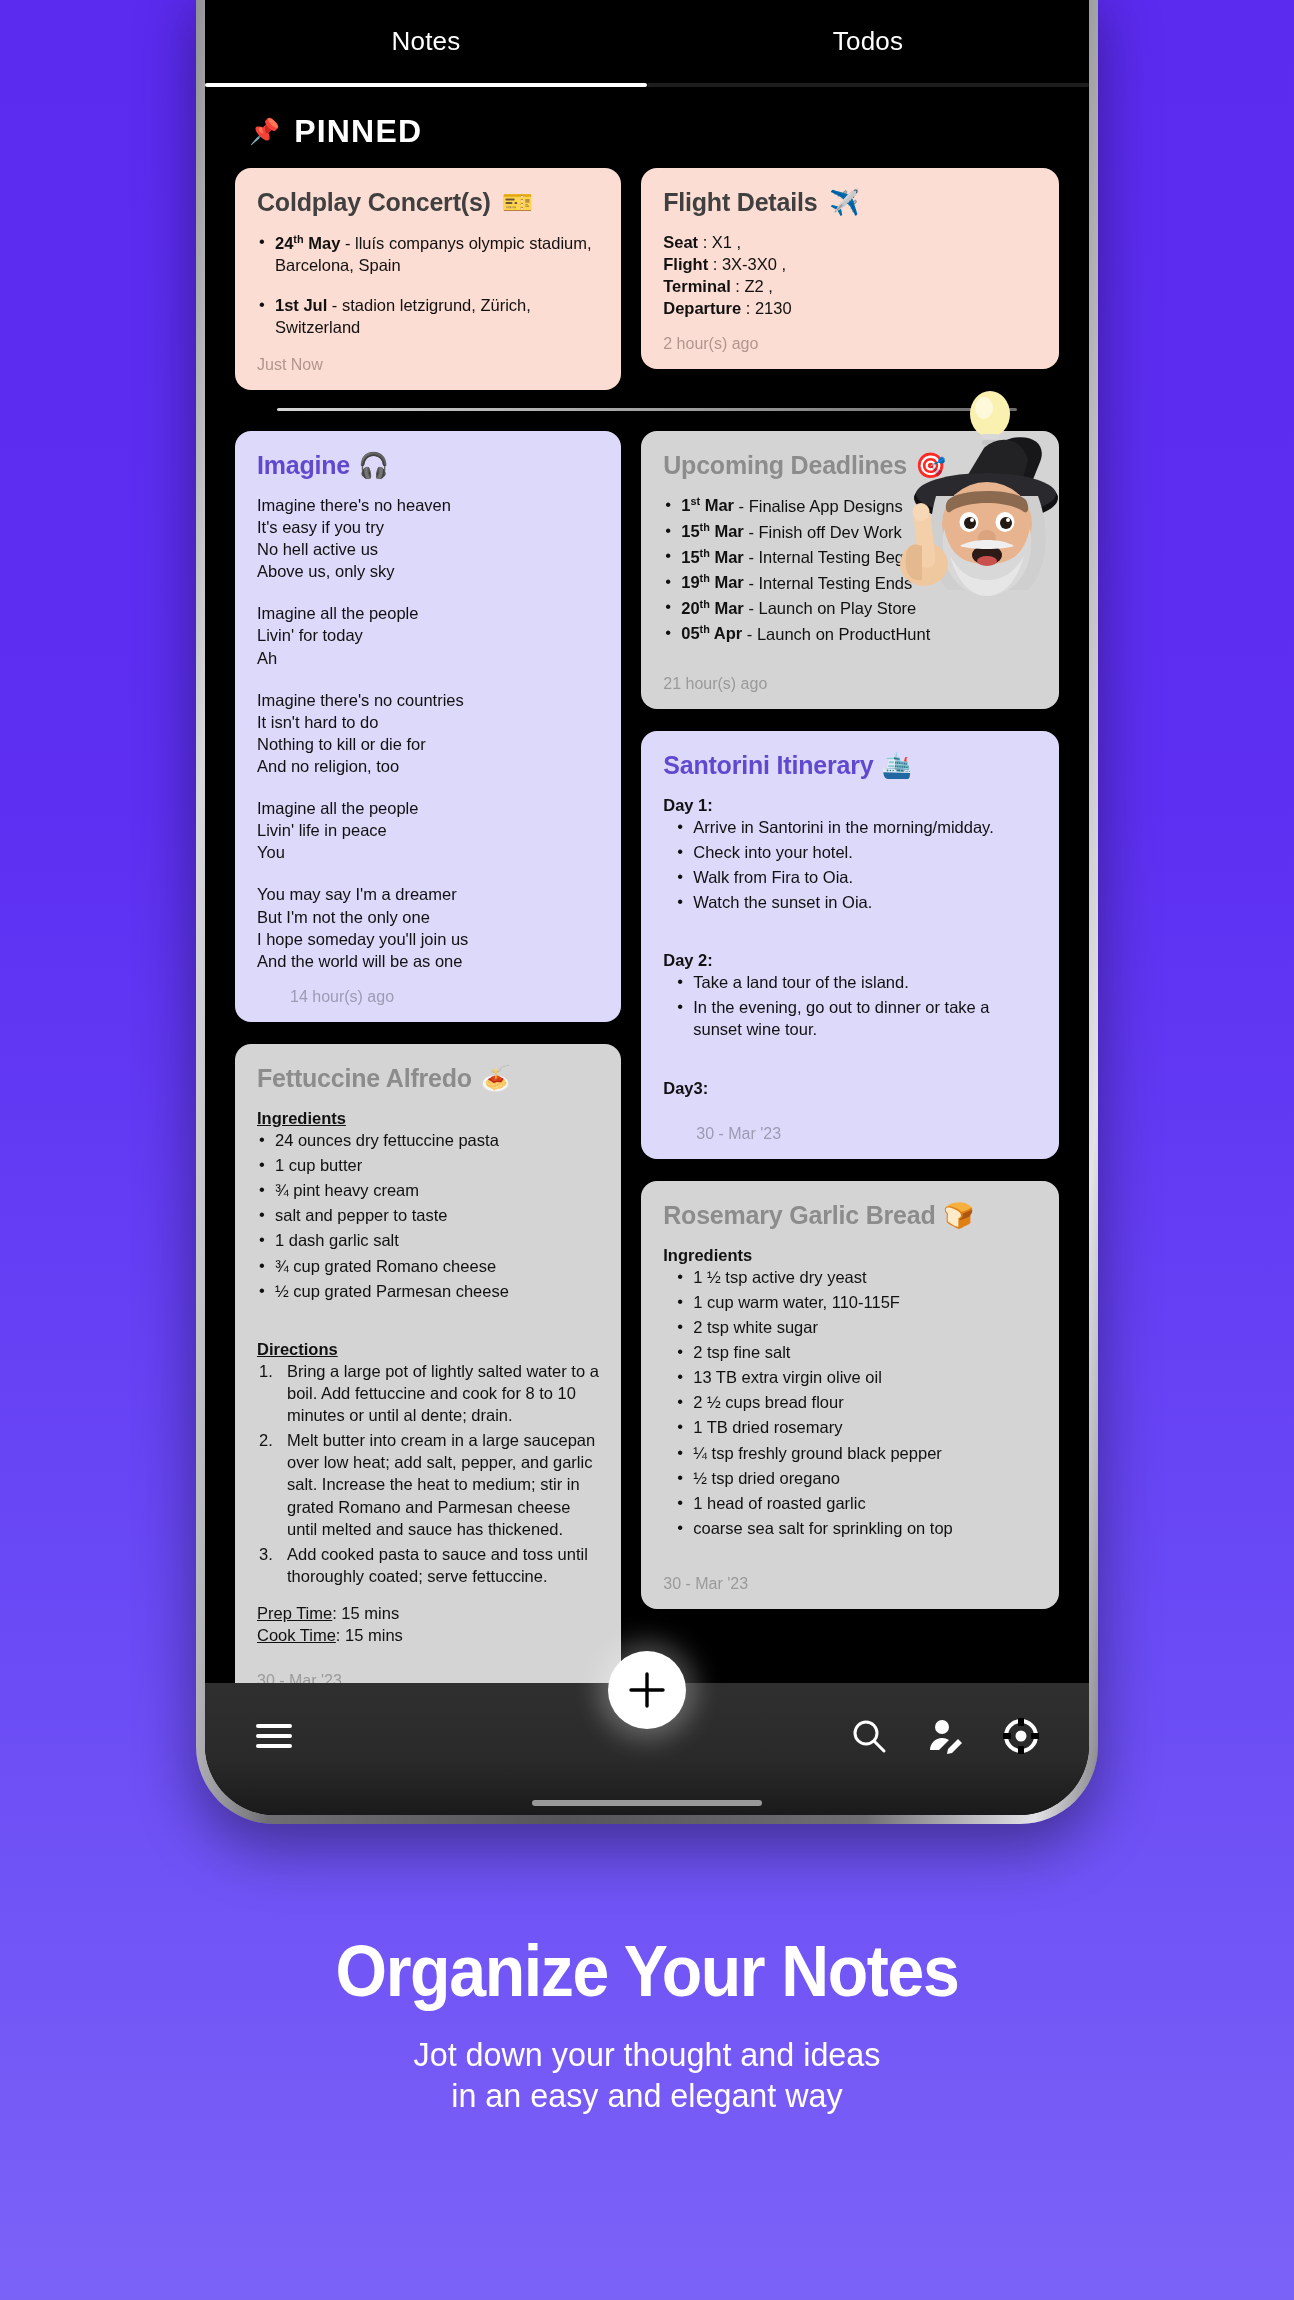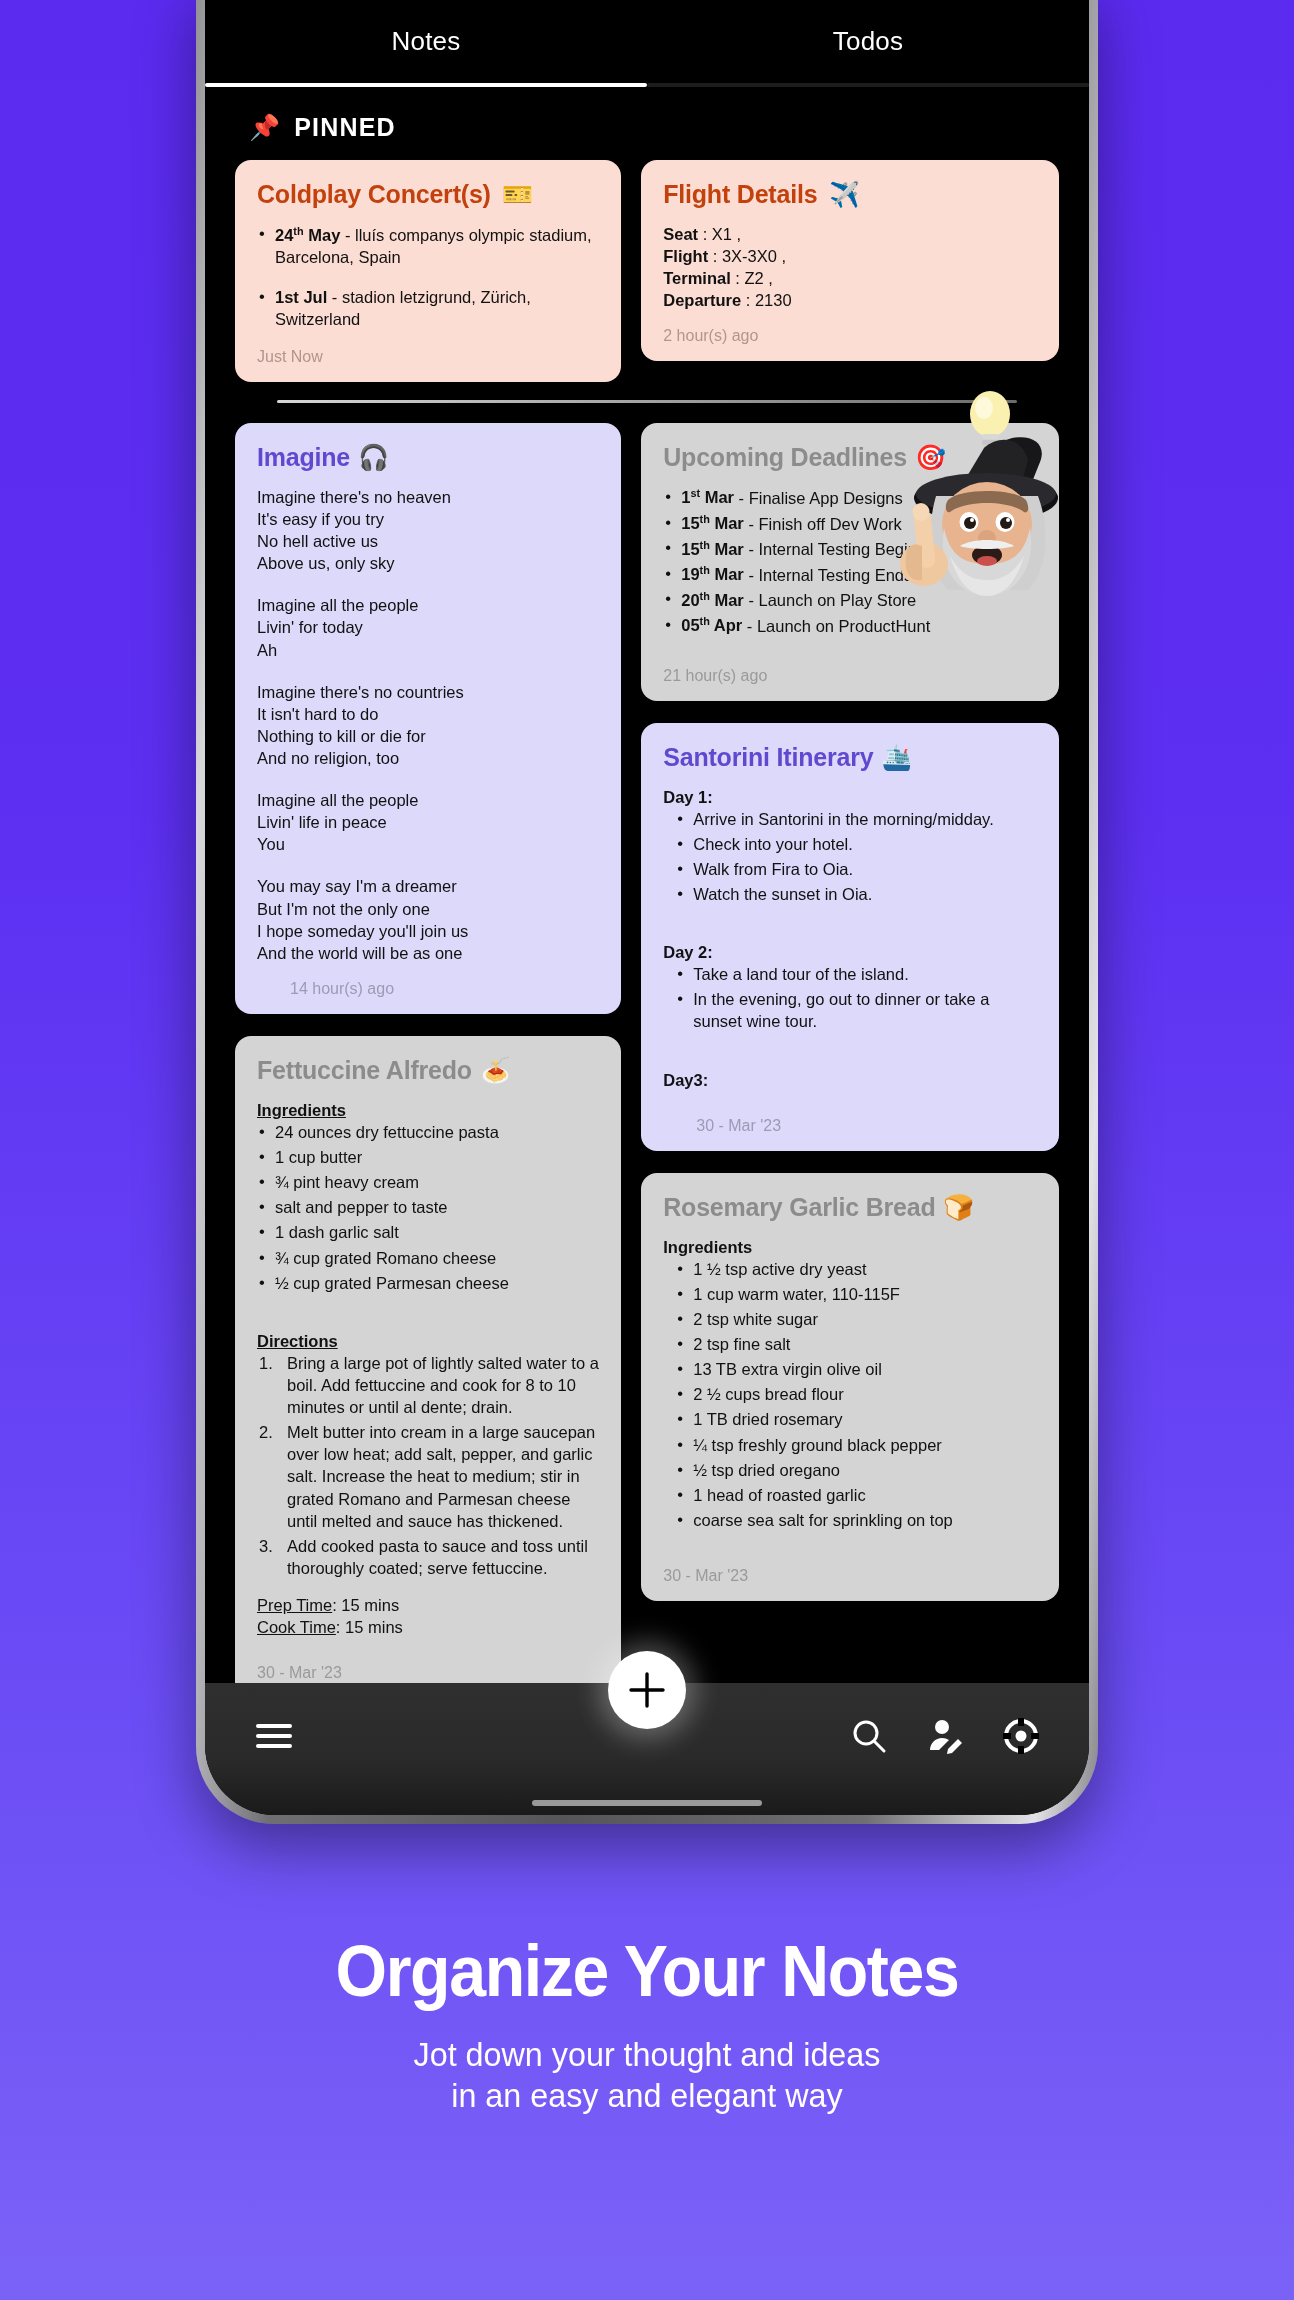--- a/index.html
+++ b/index.html
@@ -75,21 +75,21 @@
   
   #pinned-header {
     display: flex;
     align-items: center;
     gap: 14px;
     padding: 26px 0 18px 44px;
     background: #000;
   }
   #pinned-header .pin-glyph { font-size: 25px; line-height: 1; }
   #pinned-header .pin-label {
-    color: #fff; font-size: 25px; font-weight: 700; letter-spacing: 1.2px;
+    color: #fff; font-size: 32px; font-weight: 700; letter-spacing: 1.2px;
   }
 
   
   #notes-body {
     background: #000;
     padding: 0 30px;
     position: relative;
   }
 
   .row { display: flex; gap: 20px; }
@@ -108,21 +108,21 @@
 
   .card-title {
     font-size: 25px;
     font-weight: 700;
     margin-bottom: 14px;
     letter-spacing: -.2px;
     display: flex;
     align-items: center;
     gap: 8px;
   }
-  .title-red   { color: #c2410c; gap: 12px; }
+  .title-red   { color: #404040; gap: 12px; }
   .title-purple{ color: #6049CF; }
   .title-grey  { color: #8C8C8C; }
 
   .card-body { font-size: 16.5px; line-height: 1.34; color: #111; }
   .card-body b { font-weight: 700; }
 
   ul.bul { list-style: none; }
   ul.bul > li {
     position: relative;
     padding-left: 18px;

